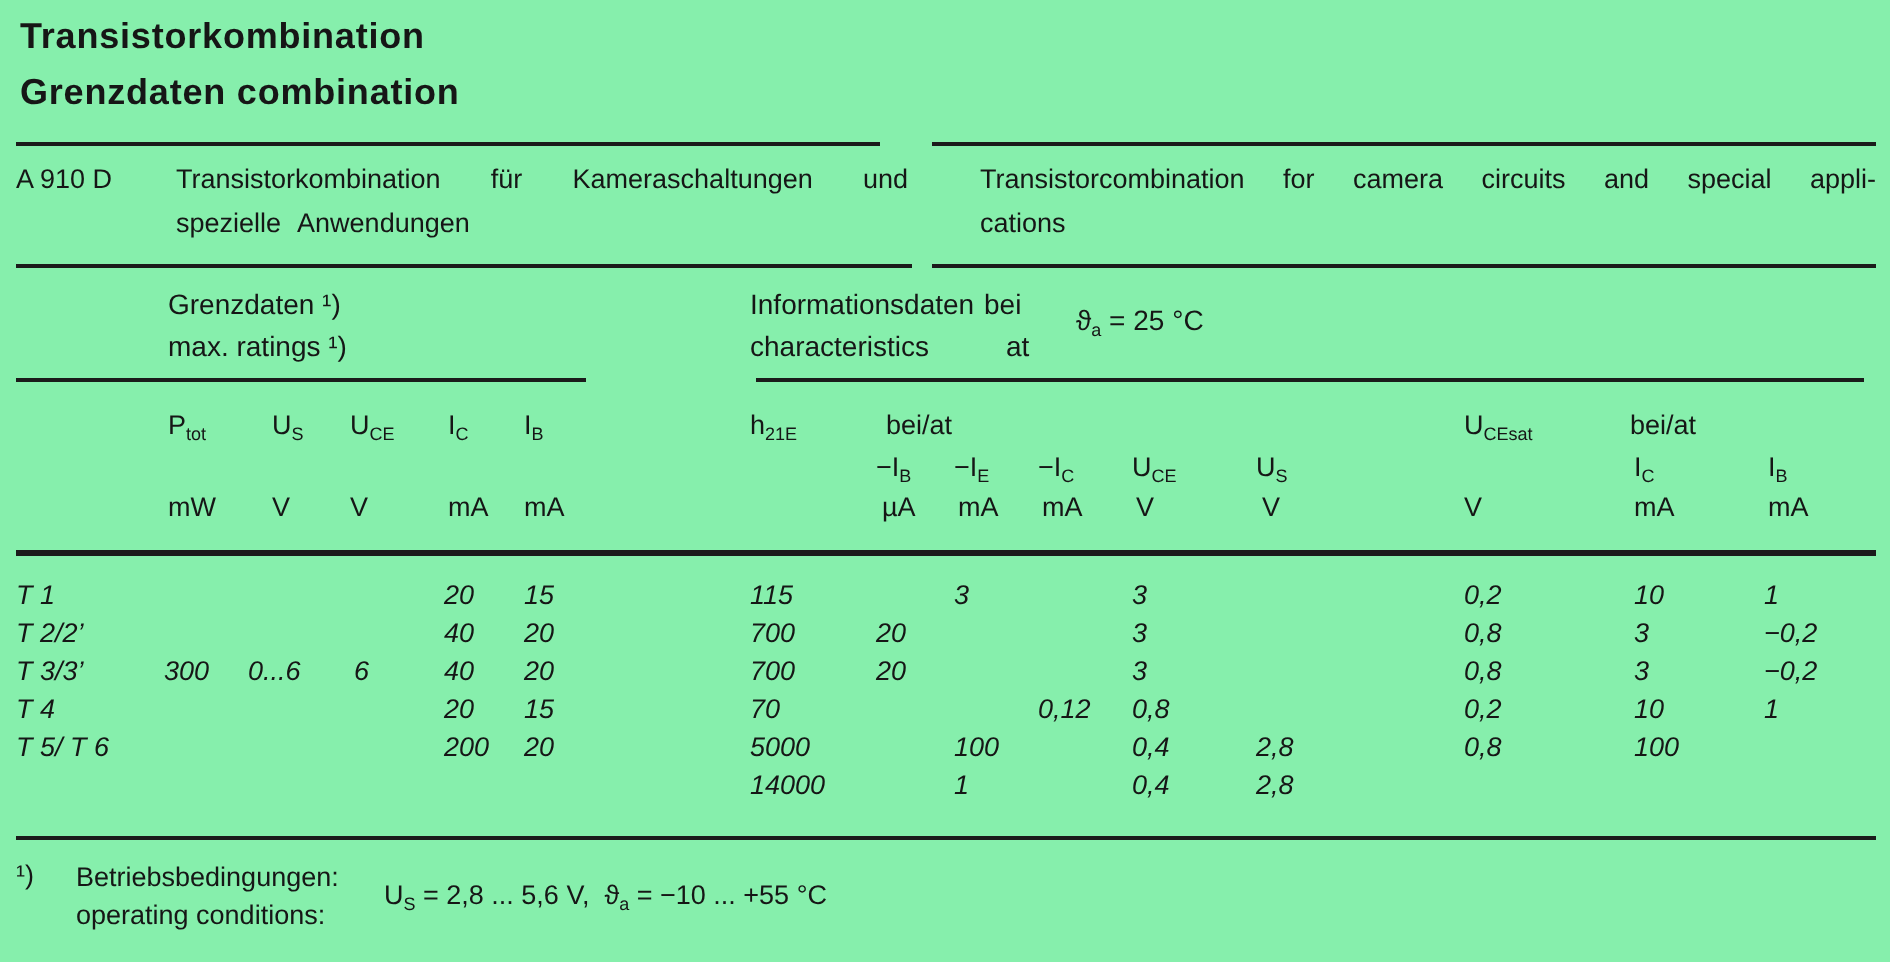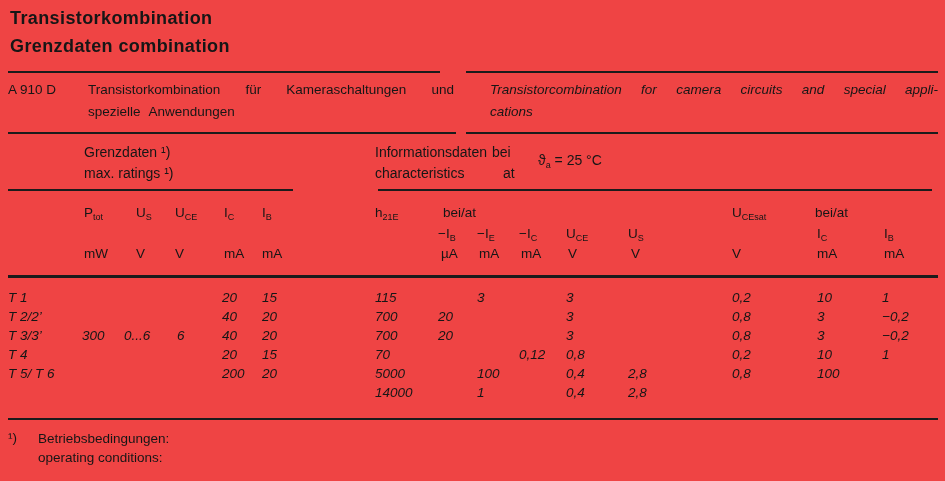--- a/index.html
+++ b/index.html
@@ -1,30 +1,30 @@
 <!DOCTYPE html>
 <html><head>
 <meta charset="utf-8">
 <style>
   html,body{margin:0;padding:0;background:#e8e8e4;}
   .page{
     position:relative;
     width:945px;height:481px;
-    background:#ef4444;
+    background:#86efac;
     font-family:"Liberation Sans", sans-serif;
     color:#161616;
     overflow:hidden;
   }
   .abs{position:absolute;white-space:pre;text-align:center;}
   .title{position:absolute;left:10px;font-size:18px;font-weight:700;letter-spacing:.4px;}
   .rule{position:absolute;background:#1b1b1b;height:2px;}
   .rule.thick{height:3px;}
   .desc{font-size:13.5px;line-height:15px;}
   .just{text-align:justify;text-align-last:justify;}
-  .it{font-style:italic;}
+  .it{}
   sub{font-size:9px;line-height:0;vertical-align:-3px;letter-spacing:0;}
   .h{position:absolute;font-size:13.5px;white-space:pre;text-align:right;}
   .l1{top:205px}.l2{top:226px}.l3{top:246px}
   .sec{position:absolute;font-size:14px;white-space:pre;}
   .trow{position:absolute;left:0;width:945px;height:19px;font-style:italic;}
   .trow span{position:absolute;top:0;font-size:13.5px;white-space:pre;}
   .c0{left:8px}.c1{left:82px}.c2{left:124px}.c3{left:177px}.c4{left:222px}
   .c5{left:262px}.c6{left:375px}.c7{left:438px}.c8{left:477px}.c9{left:519px}
   .c10{left:566px}.c11{left:628px}.c12{left:732px}.c13{left:817px}.c14{left:882px}
   .fn{position:absolute;font-size:13.5px;white-space:pre;}
@@ -195,14 +195,15 @@
       <span class="c12"></span>
       <span class="c13"></span>
       <span class="c14"></span>
   </div>
 
   <div class="rule" style="left:8px;top:418px;width:930px"></div>
 
   <div class="fn" style="left:8px;top:430px">¹)</div>
   <div class="fn" style="left:38px;top:450px">operating conditions:</div>
   <div class="fn" style="left:38px;top:431px">Betriebsbedingungen:</div>
+  <div class="fn" style="left:192px;top:440px"><span>U</span><sub>S</sub><span> = 2,8 ... 5,6 V,  </span><span>ϑ</span><sub>a</sub><span> = −10 ... +55 °C</span></div>
 
 </div>
 
 </body></html>

